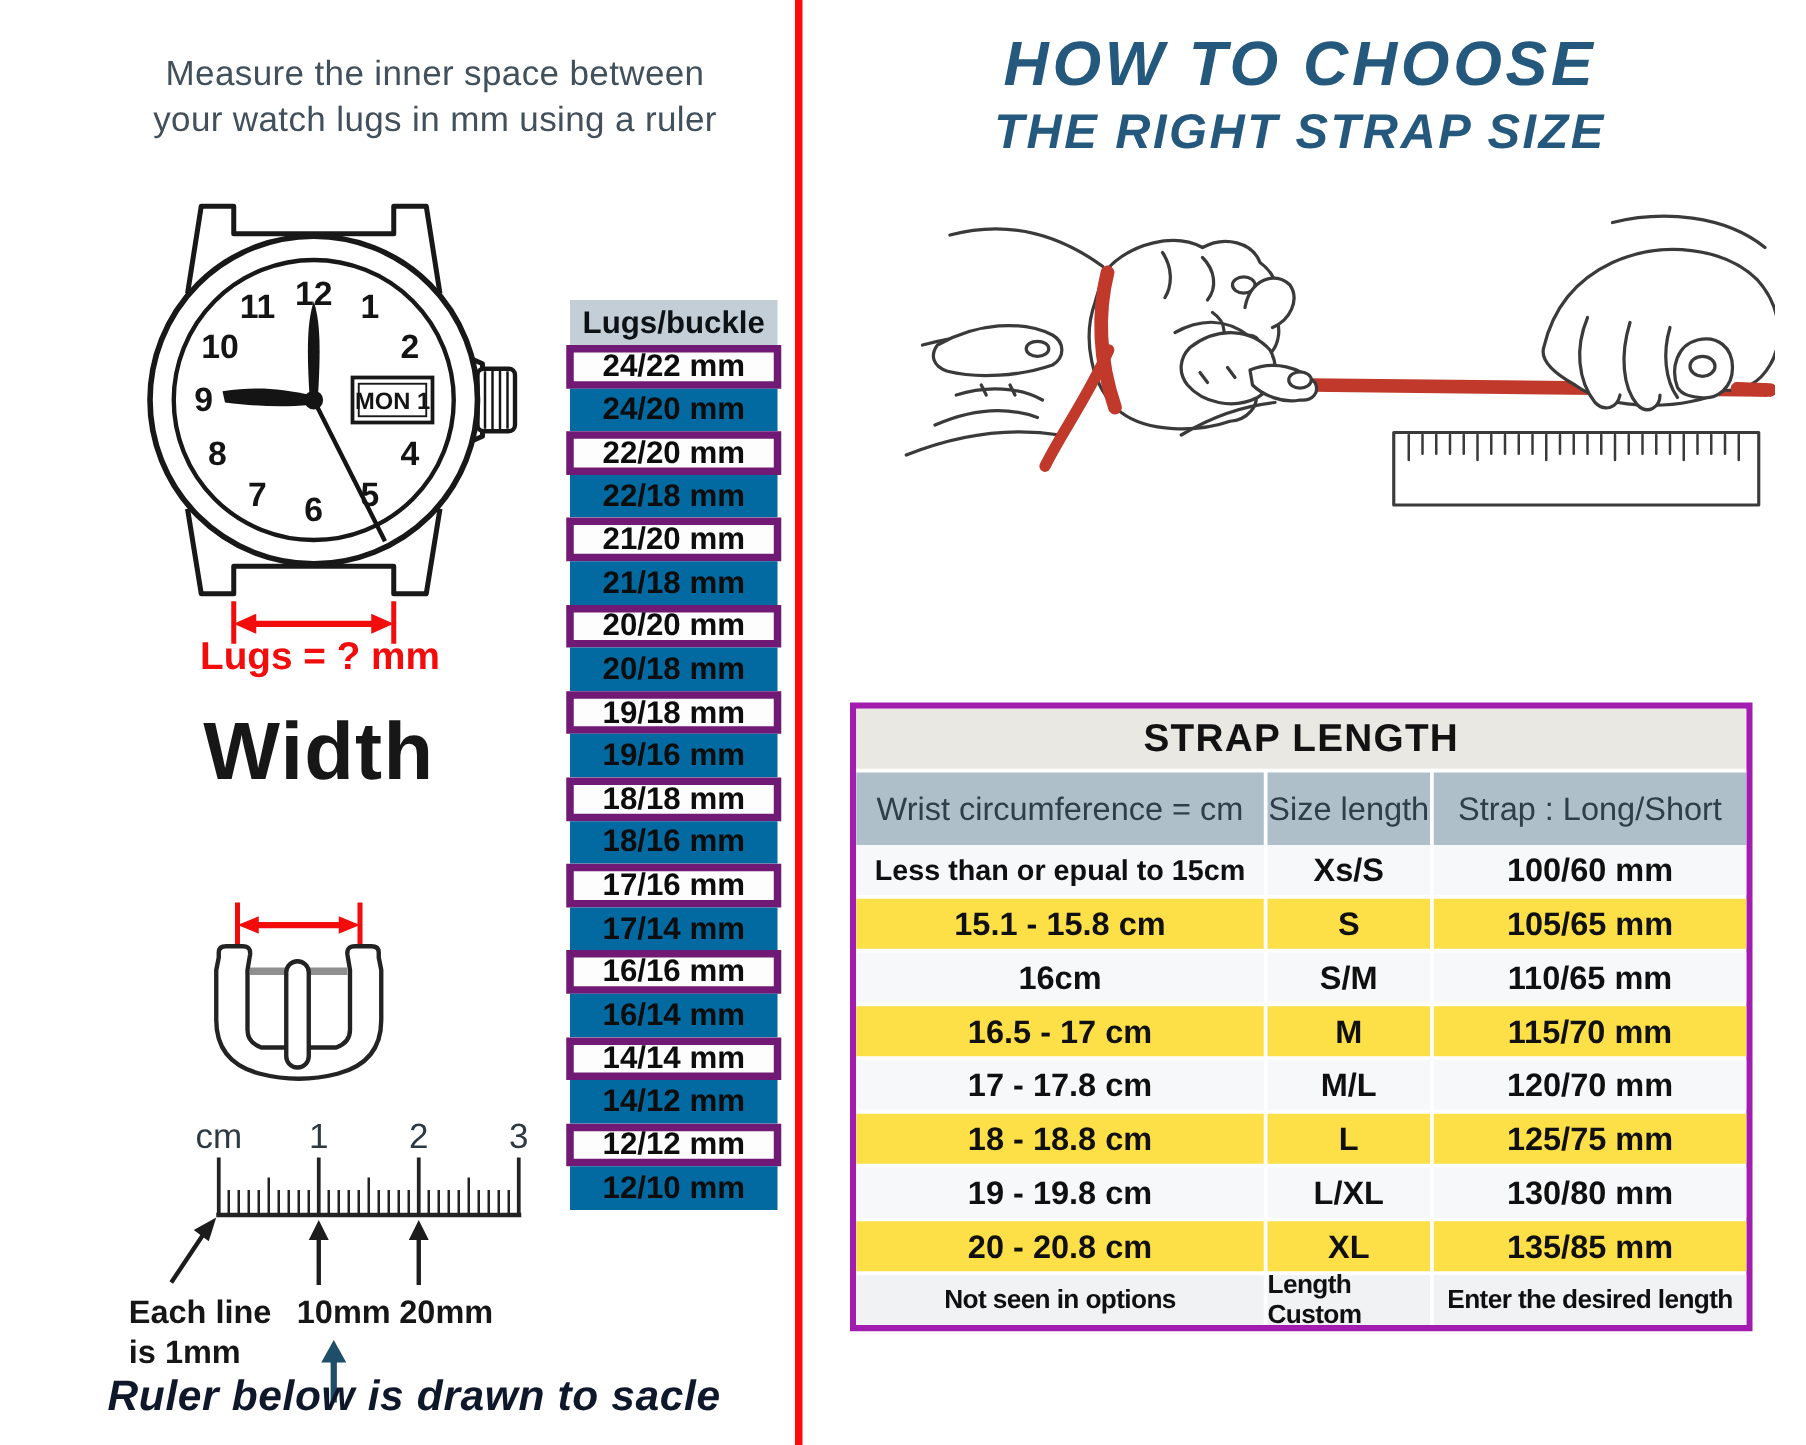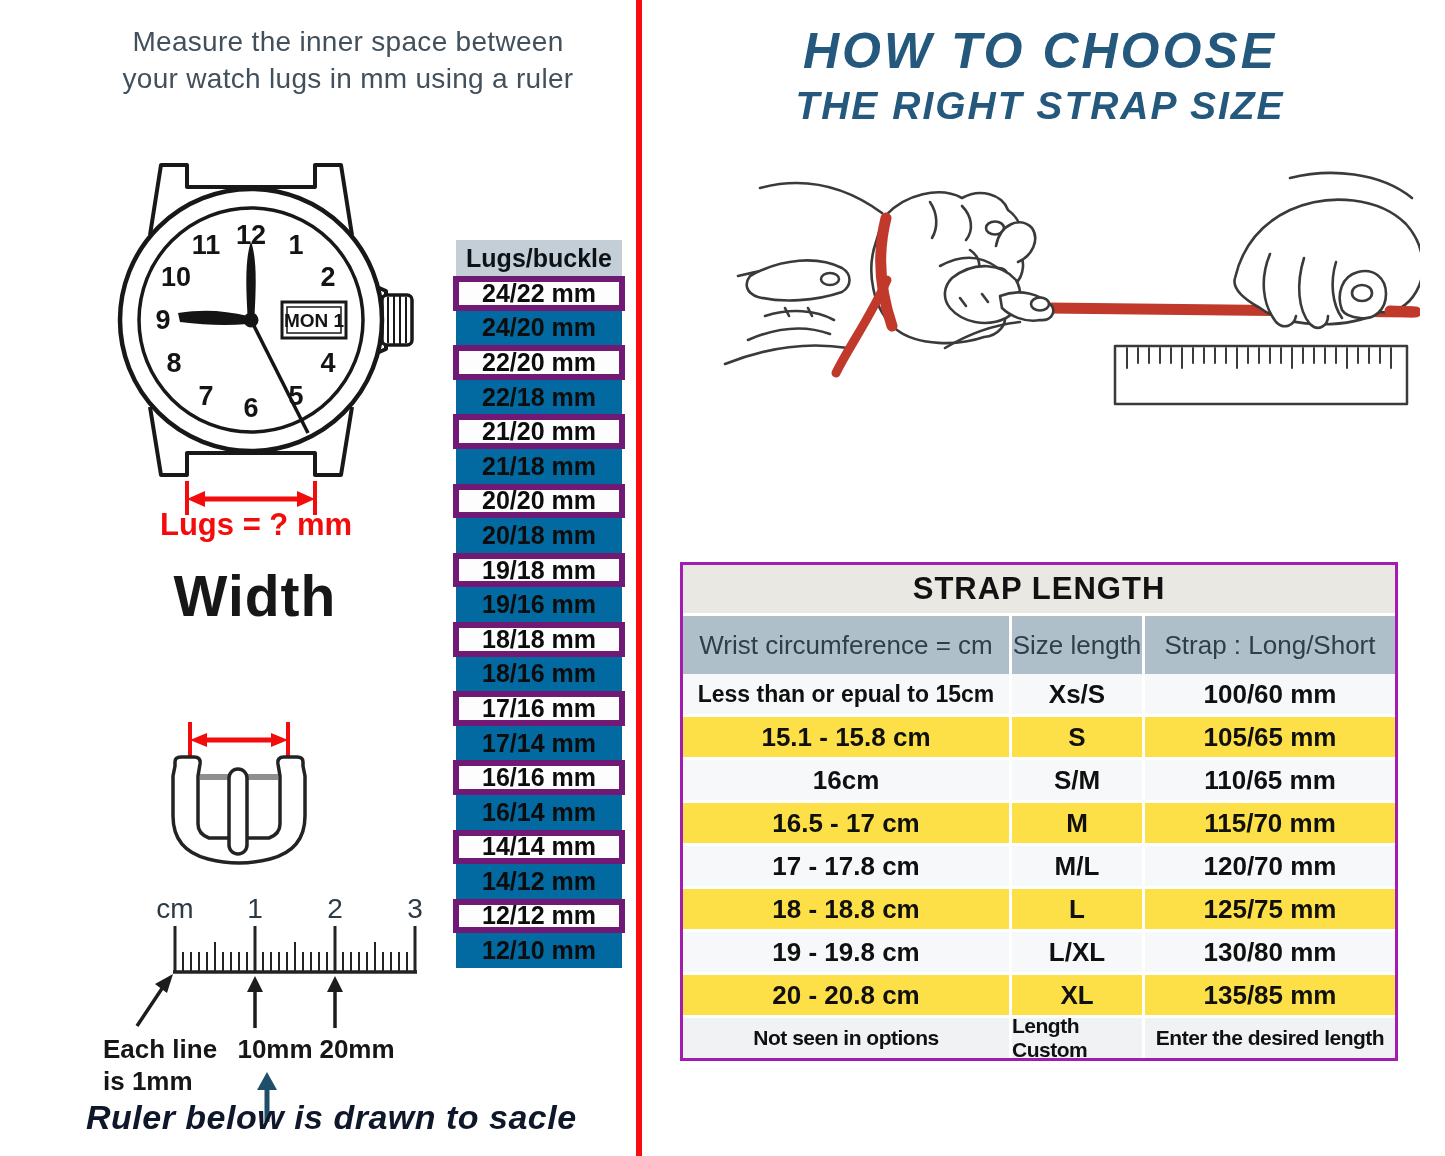--- a/index.html
+++ b/index.html
@@ -4,26 +4,26 @@
 <style>
   html,body{margin:0;padding:0;background:#fff;}
   .canvas{position:relative;width:1445px;height:1156px;background:#ffffff;overflow:hidden;
           font-family:"Liberation Sans",sans-serif;color:#111;}
   .abs{position:absolute;}
 
   
   .divider{left:636px;top:0;width:6px;height:1156px;background:#fb0b0b;}
 
   
-  .lead-text{left:62px;top:23px;width:572px;text-align:center;font-size:28px;line-height:37px;
+  .lead-text{left:62px;top:40px;width:572px;text-align:center;font-size:28px;line-height:37px;
              color:#42505c;letter-spacing:.3px;}
 
   
   .lugs-label{left:128px;top:507px;width:256px;text-align:center;font-size:31px;font-weight:bold;color:#f20c0c;}
-  .width-label{left:110px;top:563px;width:290px;text-align:center;font-size:57px;font-weight:bold;color:#171717;letter-spacing:1px;}
+  .width-label{left:110px;top:563px;width:290px;text-align:center;font-size:65px;font-weight:bold;color:#171717;letter-spacing:1px;}
   .buckle-label{left:118px;top:685px;width:280px;text-align:center;font-size:30px;font-weight:bold;color:#f20c0c;}
   .scale-note{left:86px;top:1098px;width:520px;font-size:34px;font-weight:bold;font-style:italic;color:#0f172a;letter-spacing:.5px;}
 
   
   .lug-list{left:456px;top:240px;width:166px;border-radius:25px;}
   .lug-header{height:36px;background:#c3ced6;display:flex;align-items:center;justify-content:center;
               font-size:25px;font-weight:bold;color:#0d1216;}
   .lug-item{height:34.6px;display:flex;align-items:center;justify-content:center;
             font-size:25px;font-weight:bold;color:#0d0d0d;box-sizing:border-box;}
   .lug-item.gray{background:#0369a1;}
@@ -32,21 +32,21 @@
   
   .rtitle1{left:660px;top:22px;width:760px;text-align:center;font-size:50px;font-weight:bold;font-style:italic;
            color:#24587c;letter-spacing:3px;}
   .rtitle2{left:660px;top:84px;width:760px;text-align:center;font-size:39px;font-weight:bold;font-style:italic;
            color:#24587c;letter-spacing:2px;}
 
   
   .instructions{left:688px;top:404px;width:712px;font-size:26px;font-style:italic;color:#4c5b66;line-height:31px;}
 
   
-  .straps-table{left:680px;top:562px;width:712px;border:3px solid #a21caf;background:#fff;}
+  .straps-table{left:680px;top:562px;width:712px;border:5px solid #a21caf;background:#fff;}
   .tbl-title{height:48px;background:#eae8e2;display:flex;align-items:center;justify-content:center;
              font-size:31px;font-weight:bold;color:#121212;letter-spacing:1px;border-bottom:3px solid #fff;}
   .tbl-head,.tbl-body{display:grid;grid-template-columns:326px 130px 250px;gap:3px;background:#fff;}
   .th{height:58px;background:#aebfc9;display:flex;align-items:center;justify-content:center;
       font-size:26px;color:#2e3e4a;}
   .td{height:40px;display:flex;align-items:center;justify-content:center;
       font-size:26px;font-weight:bold;color:#101010;}
   .td.gray{background:#fde047;}
   .td.white{background:#f6f8f9;}
   .td.small{font-size:23px;}

